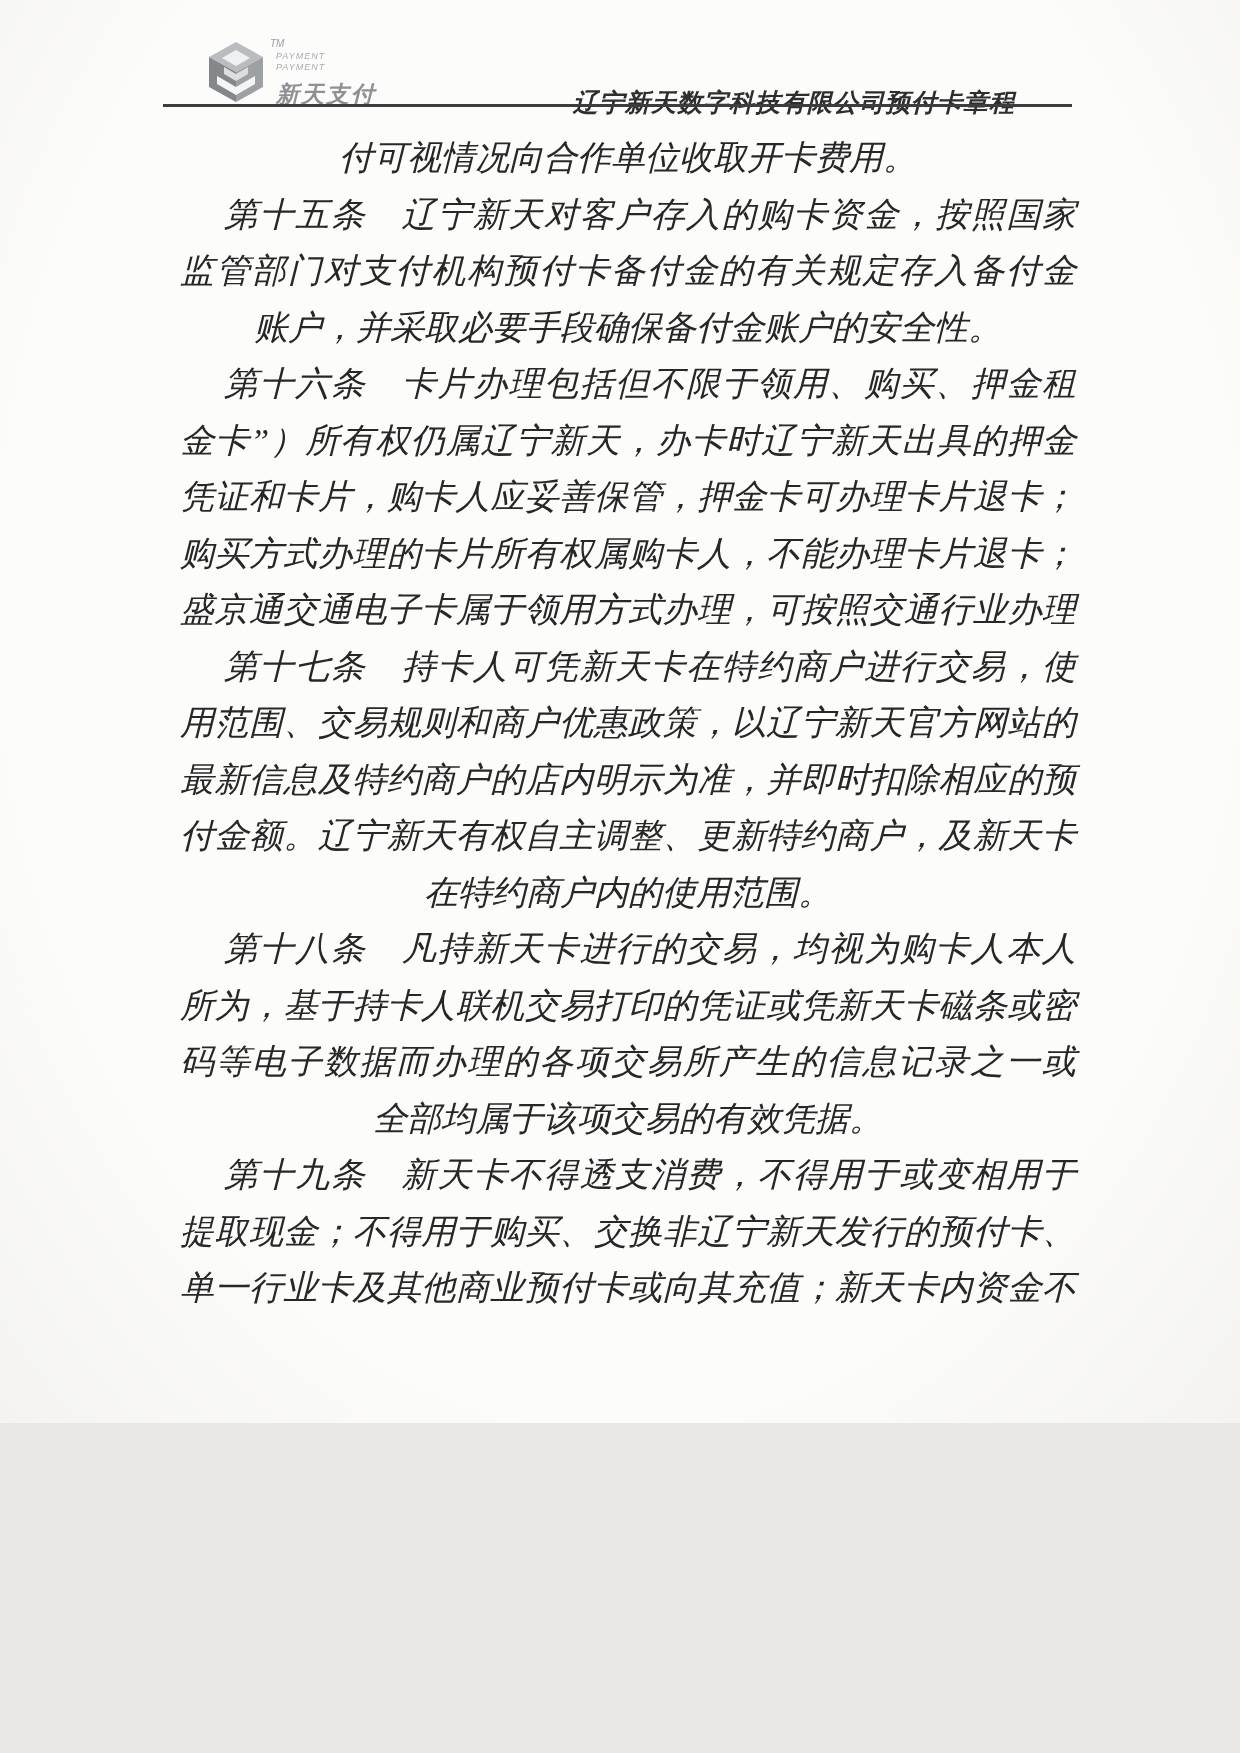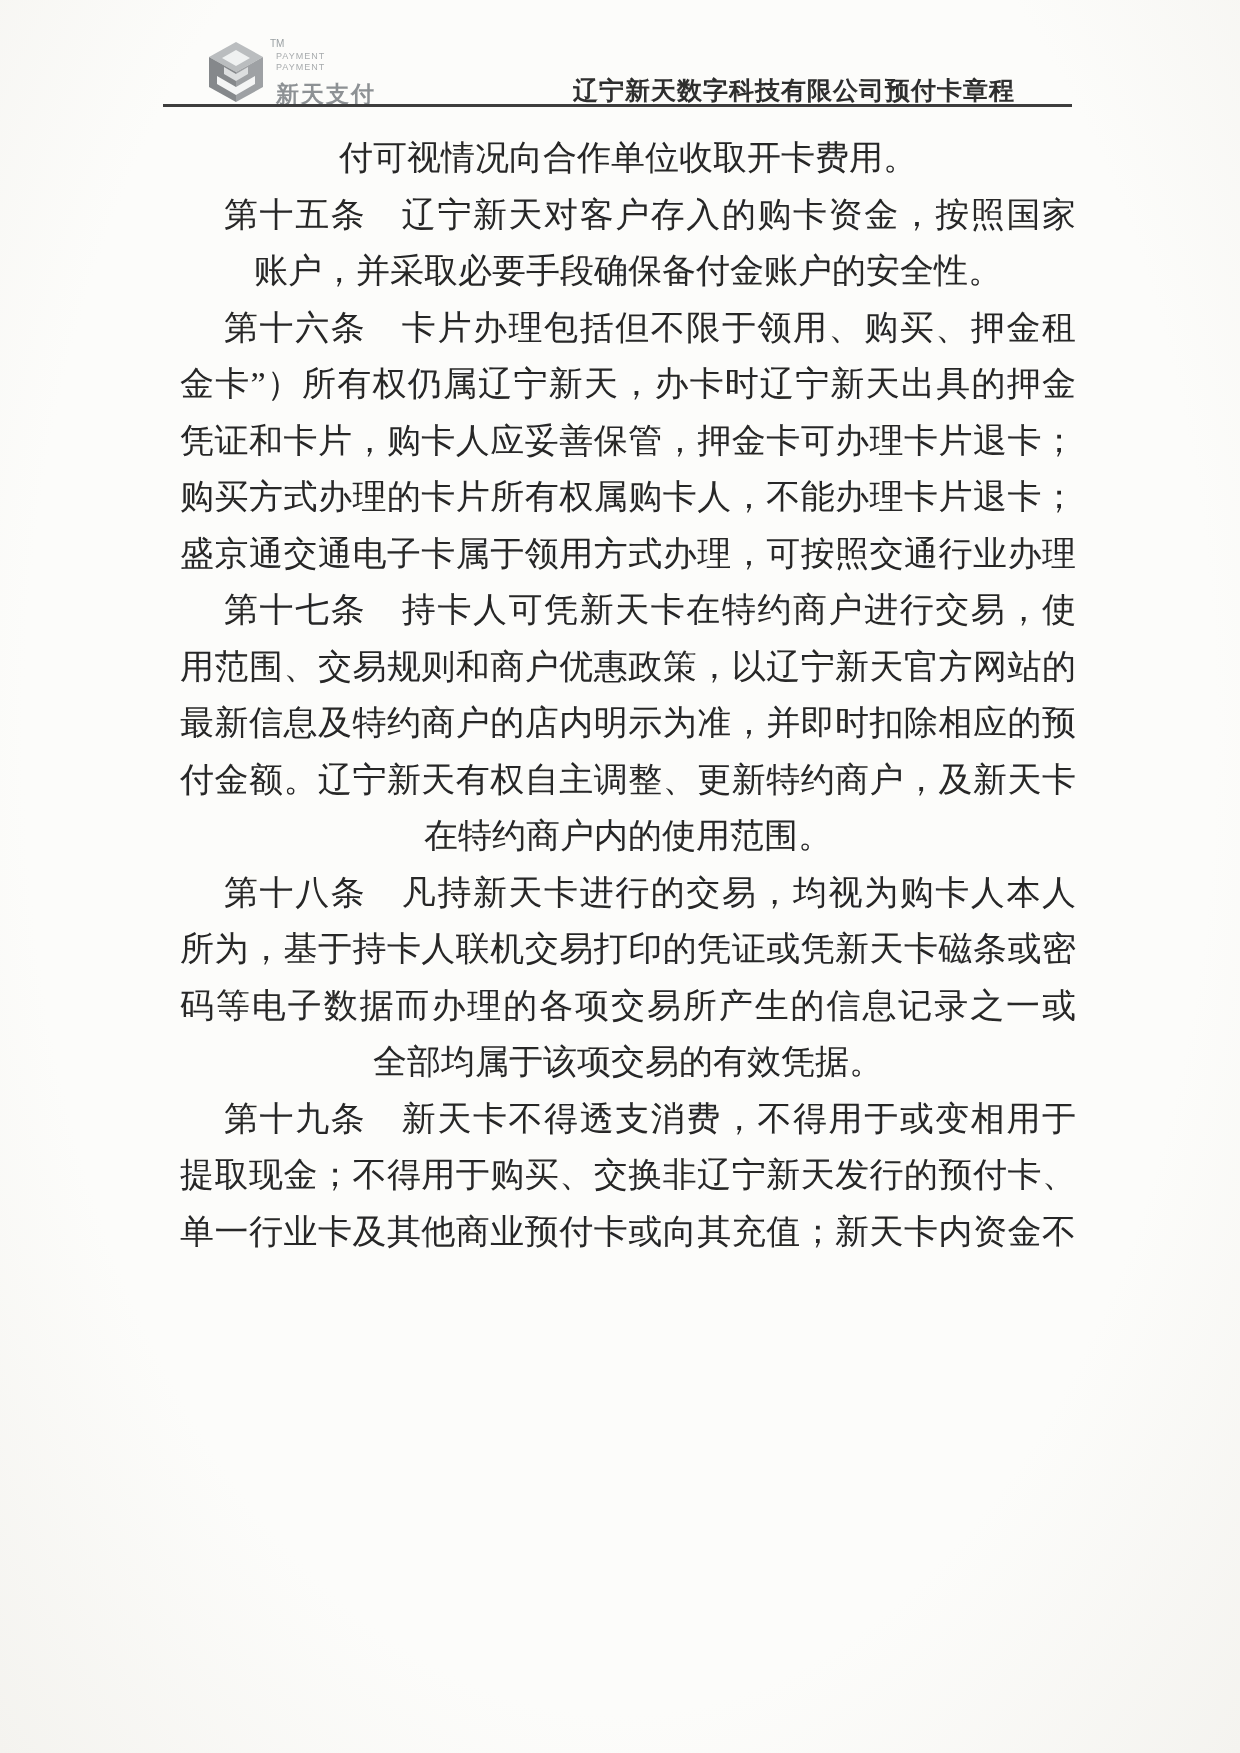--- a/index.html
+++ b/index.html
@@ -3,24 +3,25 @@
 <meta charset="utf-8">
 <style>
   html,body { margin:0; padding:0; }
   body {
     width:1240px; height:1753px;
     background:#e9e8e4;
     font-family:"Liberation Serif","DejaVu Serif",serif;
   }
   .page {
     position:relative;
-    width:1240px; height:1753px;
+    width:1240px; height:1423px;
     background:radial-gradient(ellipse at 50% 42%, #fcfcfa 68%, #f4f3ef 100%);
     overflow:hidden;
     color:#272727;
+    font-style:italic;
   }
   
   .header-rule {
     position:absolute; left:163px; top:104px;
     width:909px; height:3px; background:#3d3d3d;
   }
   .logo-cube {
     position:absolute; left:205px; top:40px;
     width:62px; height:64px;
   }
@@ -37,21 +38,21 @@
   .brand-en {
     font-size:9px; letter-spacing:1px; color:#a7abad;
     margin-bottom:2px;
   }
   .brand-cn {
     margin-top:11px;
     font-size:23px; font-weight:bold; color:#8d9194;
     letter-spacing:2px;
   }
   .doc-title {
-    position:absolute; top:74px; right:225px;
+    position:absolute; top:86px; right:225px;
     font-size:25px; font-weight:600; color:#2e2e2e;
     letter-spacing:1px; white-space:nowrap;
   }
   
   .doc-body {
     position:absolute; left:180px; top:130px;
     width:896px;
   }
   .line {
     font-size:34px; line-height:56.5px;
@@ -87,20 +88,21 @@
       <div class="brand-en">PAYMENT</div>
       <div class="brand-cn">新天支付</div>
     </div>
     <div class="doc-title">辽宁新天数字科技有限公司预付卡章程</div>
     <div class="header-rule"></div>
   </div>
 
   <div class="doc-body">
       <div class="line plain">付可视情况向合作单位收取开卡费用。</div>
       <div class="line indent-full">第十五条　辽宁新天对客户存入的购卡资金，按照国家</div>
+      <div class="line full">监管部门对支付机构预付卡备付金的有关规定存入备付金</div>
       <div class="line plain">账户，并采取必要手段确保备付金账户的安全性。</div>
       <div class="line indent-full">第十六条　卡片办理包括但不限于领用、购买、押金租</div>
       <div class="line full">金卡”）所有权仍属辽宁新天，办卡时辽宁新天出具的押金</div>
       <div class="line full">凭证和卡片，购卡人应妥善保管，押金卡可办理卡片退卡；</div>
       <div class="line full">购买方式办理的卡片所有权属购卡人，不能办理卡片退卡；</div>
       <div class="line full">盛京通交通电子卡属于领用方式办理，可按照交通行业办理</div>
       <div class="line indent-full">第十七条　持卡人可凭新天卡在特约商户进行交易，使</div>
       <div class="line full">用范围、交易规则和商户优惠政策，以辽宁新天官方网站的</div>
       <div class="line full">最新信息及特约商户的店内明示为准，并即时扣除相应的预</div>
       <div class="line full">付金额。辽宁新天有权自主调整、更新特约商户，及新天卡</div>

